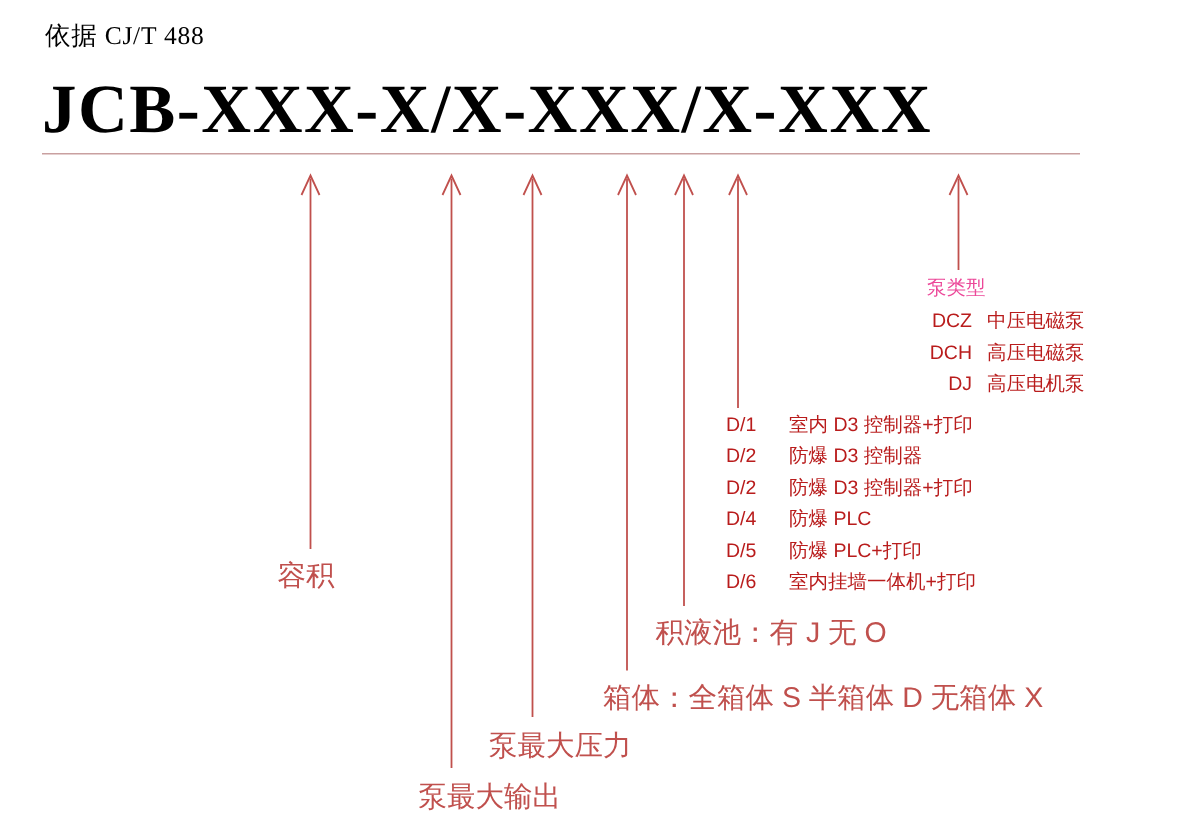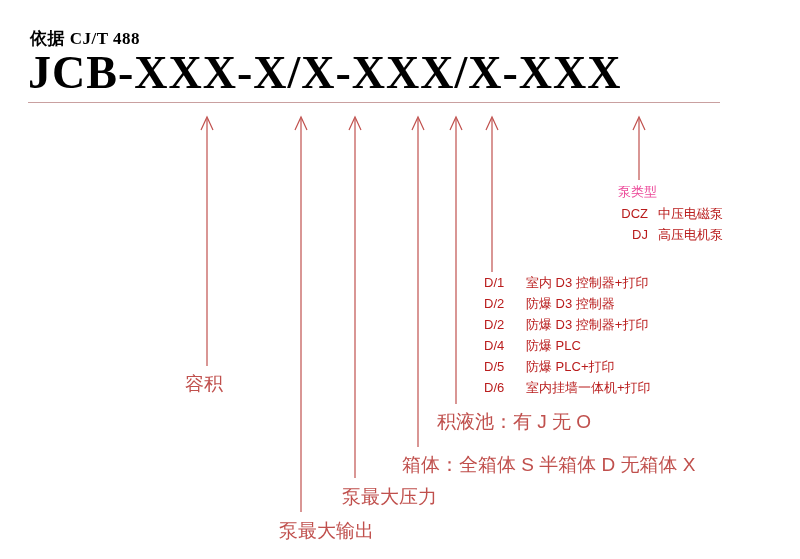--- a/index.html
+++ b/index.html
@@ -14,24 +14,23 @@
     background: #ffffff;
     overflow: hidden;
     font-family: "Liberation Serif", serif;
   }
   .hdr {
     position: absolute;
     left: 30px;
     top: 12px;
     font-family: "Liberation Serif", serif;
     font-size: 17px;
-    font-weight: bold;
+    font-weight: normal;
     color: #000000;
     letter-spacing: 0.5px;
-    margin-top: 15px;
   }
   .code {
     position: absolute;
     left: 28px;
     top: 46px;
     font-family: "Liberation Serif", serif;
     font-size: 46px;
     font-weight: bold;
     color: #000000;
     letter-spacing: 1px;
@@ -130,21 +129,21 @@
         <line x1="639" y1="180" x2="639" y2="119"></line>
         <polyline points="633,130 639,117 645,130" fill="none"></polyline>
       </g>
     </g>
   </svg>
 
   <div class="lbl" style="left:185px; top:371px;">容积</div>
 
   <div class="lbl" style="left:279px; top:518px;">泵最大输出</div>
 
-  <div class="lbl" style="left:342px; top:484px;">泵最大压力</div>
+  <div class="lbl" style="left:326px; top:484px;">泵最大压力</div>
 
   <div class="lbl" style="left:402px; top:452px;">箱体：全箱体 S 半箱体 D 无箱体 X</div>
 
   <div class="lbl" style="left:437px; top:409px;">积液池：有 J 无 O</div>
 
   <div class="tbl" id="controller-table" style="left:484px; top:274px;">
     <div class="row">
       <span class="key">D/1</span>
       <span class="val">室内 D3 控制器+打印</span>
     </div>
@@ -171,18 +170,22 @@
   </div>
 
   <div class="sec-title" style="position:absolute; left:618px; top:183px;">泵类型</div>
 
   <div class="tbl ptbl" style="left:610px; top:205px;">
     <div class="row">
       <span class="key">DCZ</span>
       <span class="val">中压电磁泵</span>
     </div>
     <div class="row">
+      <span class="key">DCH</span>
+      <span class="val">高压电磁泵</span>
+    </div>
+    <div class="row">
       <span class="key">DJ</span>
       <span class="val">高压电机泵</span>
     </div>
   </div>
 
 </div>
 
 </body></html>

